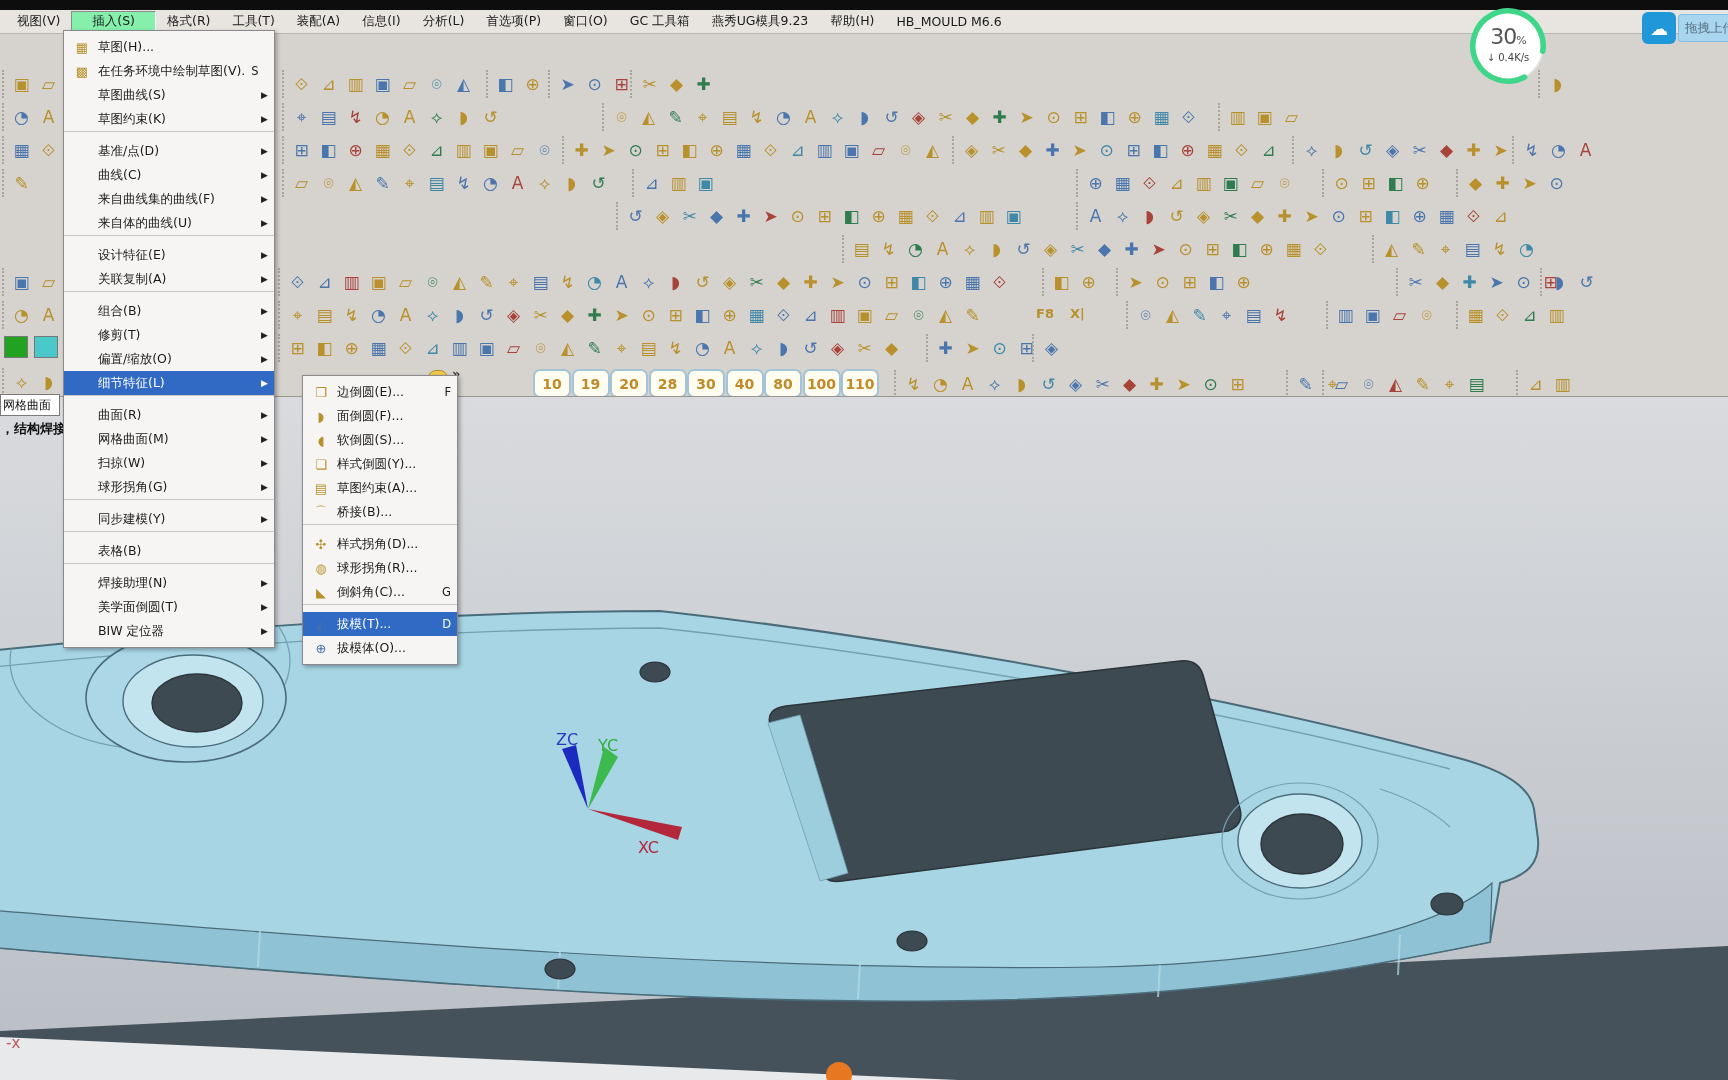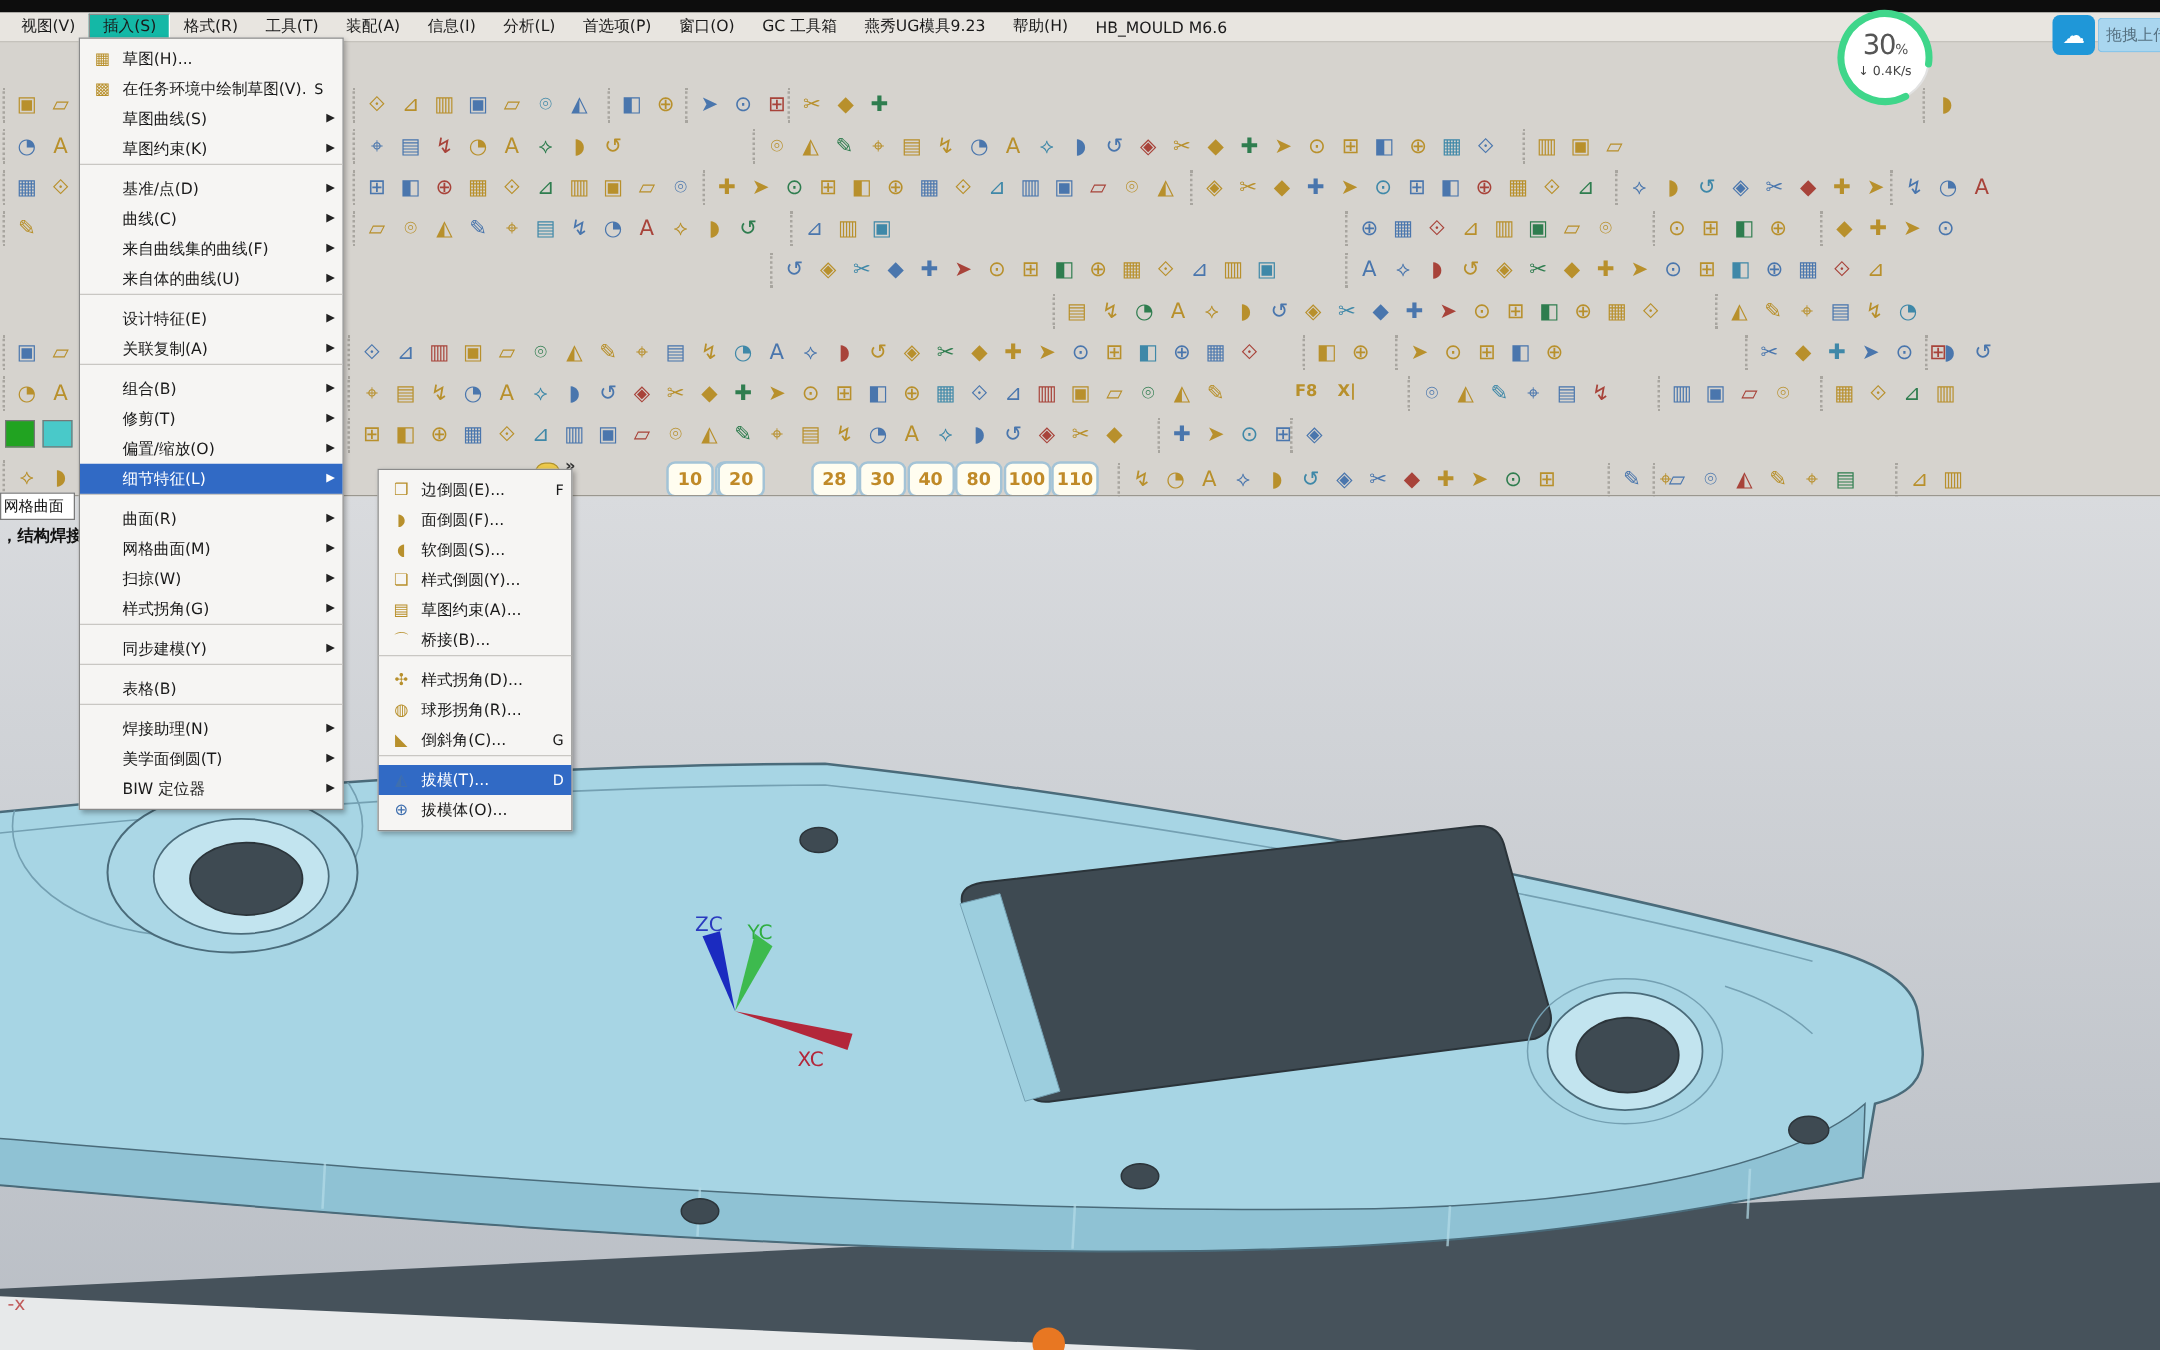--- a/index.html
+++ b/index.html
@@ -6,21 +6,21 @@
   body{width:1728px;height:1080px;position:relative;overflow:hidden;
        font-family:"DejaVu Sans","Liberation Sans",sans-serif;background:#d6d3ce;}
 
   
   .titlebar{position:absolute;left:0;top:0;width:1728px;height:10px;background:#0d0d0d;}
 
   
   .menubar{position:absolute;left:0;top:10px;width:1728px;height:24px;background:#e8e5e0;
            border-bottom:1px solid #b9b6b0;display:flex;align-items:center;padding-left:6px;box-sizing:border-box;}
   .menubar-item{font-size:12.5px;color:#1a1a1a;padding:2px 11px;white-space:nowrap;cursor:default;}
-  .menubar-item.active{background:#14b8a6;border:1px solid #8b8b8b;border-right-color:#fff;border-bottom-color:#fff;padding:1px 10px;text-align:right;}
+  .menubar-item.active{background:#86efac;border:1px solid #8b8b8b;border-right-color:#fff;border-bottom-color:#fff;padding:1px 20px;text-align:right;}
 
   
   .toolbars{position:absolute;left:0;top:34px;width:1728px;height:362px;background:#d6d3ce;}
   .tb-seg{position:absolute;display:flex;align-items:center;border-left:2px dotted #a8a59f;padding-left:4px;height:28px;}
   .tb-icon{width:27px;height:26px;display:inline-flex;align-items:center;justify-content:center;
            font-size:17px;line-height:1;cursor:pointer;}
   .num-btn{position:absolute;width:34px;height:25px;background:#fffdf0;border:2px solid #a3c3d6;border-radius:7px;
            color:#c08a28;font-weight:bold;font-size:14px;display:flex;align-items:center;justify-content:center;cursor:pointer;}
   .txt-btn{position:absolute;color:#b8902c;font-weight:bold;font-size:13px;cursor:pointer;}
   .color-sq{position:absolute;width:22px;height:20px;border:1px solid #777;cursor:pointer;}
@@ -537,21 +537,21 @@
       <span class="tb-icon" style="color: rgb(74, 118, 173);">⊿</span>
       <span class="tb-icon" style="color: rgb(184, 144, 44);">▥</span>
       <span class="tb-icon" style="color: rgb(63, 136, 168);">▣</span>
       <span class="tb-icon" style="color: rgb(74, 118, 173);">▱</span>
     </div>
     <div class="tb-seg" style="left: 648px; top: 368px;">
       <span class="tb-icon" style="color: rgb(74, 118, 173);">⊙</span>
     </div>
     <div class="num-btn" style="left: 533px; top: 335px;">10</div>
     <div class="num-btn" style="left: 571.5px; top: 335px;">19</div>
-    <div class="num-btn" style="left: 574px; top: 335px;">20</div>
+    <div class="num-btn" style="left: 610px; top: 335px;">20</div>
     <div class="num-btn" style="left: 648.5px; top: 335px;">28</div>
     <div class="num-btn" style="left: 687px; top: 335px;">30</div>
     <div class="num-btn" style="left: 725.5px; top: 335px;">40</div>
     <div class="num-btn" style="left: 764px; top: 335px;">80</div>
     <div class="num-btn" style="left: 802.5px; top: 335px;">100</div>
     <div class="num-btn" style="left: 841px; top: 335px;">110</div>
     <div class="txt-btn" style="left: 1036px; top: 272px;">F8</div>
     <div class="txt-btn" style="left: 1070px; top: 272px;">X|</div>
     <div class="color-sq" style="left: 4px; top: 302px; background: rgb(33, 163, 33);"></div>
     <div class="color-sq" style="left: 34px; top: 302px; background: rgb(73, 201, 201);"></div>
@@ -764,21 +764,21 @@
 
     <div class="menu-item has-arrow">
 
       <span class="mi-label">扫掠(W)</span>
       <span class="mi-shortcut"></span>
       <span class="mi-arrow">▶</span>
     </div>
 
     <div class="menu-item sep has-arrow">
 
-      <span class="mi-label">样式拐角(G)</span>
+      <span class="mi-label">球形拐角(G)</span>
       <span class="mi-shortcut"></span>
       <span class="mi-arrow">▶</span>
     </div>
 
     <div class="menu-item sep has-arrow">
 
       <span class="mi-label">同步建模(Y)</span>
       <span class="mi-shortcut"></span>
       <span class="mi-arrow">▶</span>
     </div>

